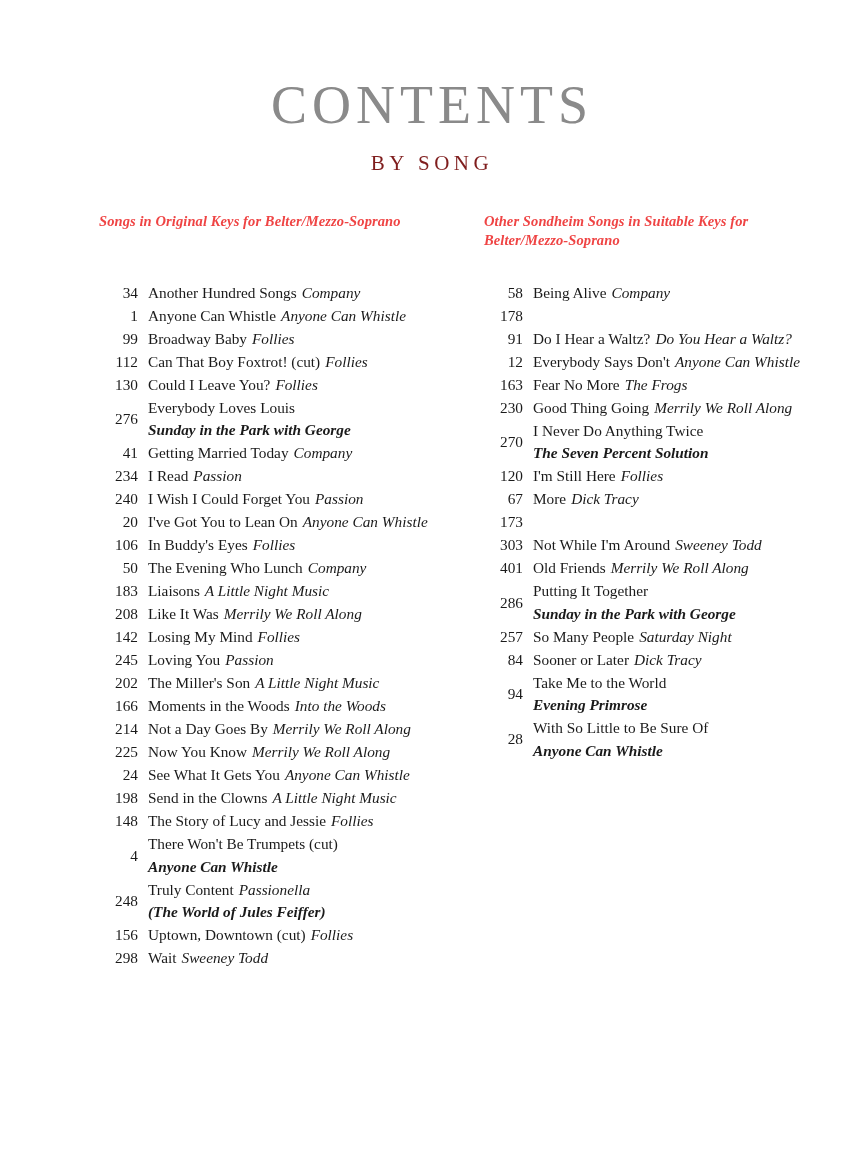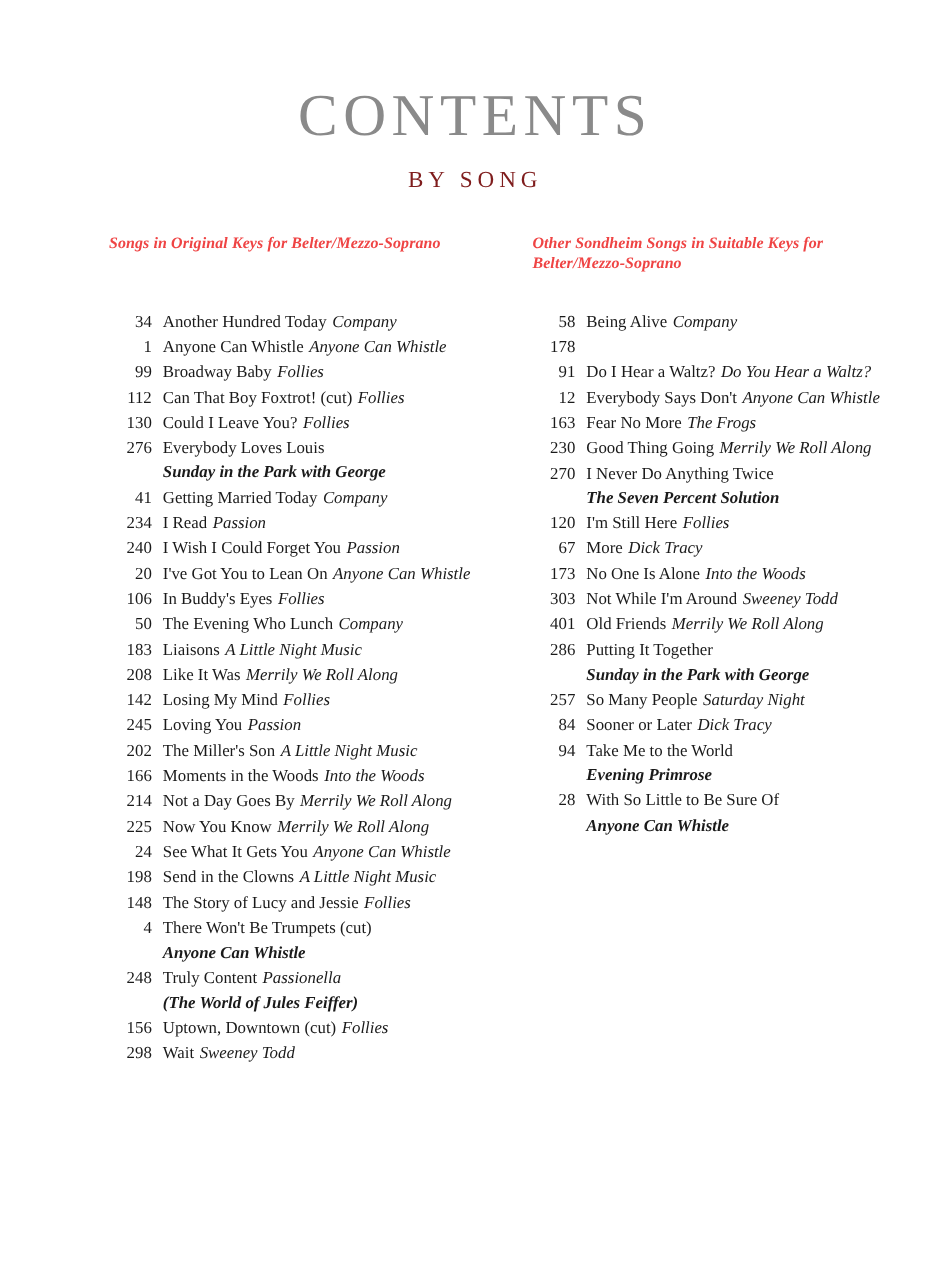--- a/index.html
+++ b/index.html
@@ -75,21 +75,21 @@
   .entry-list {
     list-style: none;
     margin: 0;
     padding: 0;
     margin-top: 51px;
   }
   .column.right .entry-list { margin-top: 32px; }
 
   .entry {
     display: flex;
-    align-items: flex-start;
+    align-items: center;
     font-size: 15.3px;
     line-height: 22.4px;
     margin-bottom: 0.6px;
   }
   .entry-page {
     flex: 0 0 auto;
     width: 39px;
     text-align: right;
     padding-right: 10px;
     box-sizing: content-box;
@@ -118,21 +118,21 @@
     <h2 class="contents-subtitle">BY SONG</h2>
   </div>
 
   <div class="columns">
 
     <div class="column left">
       <div class="section-heading">Songs in Original Keys for Belter/Mezzo-Soprano</div>
       <ul class="entry-list">
           <li class="entry">
             <span class="entry-page">34</span>
-            <span class="entry-text"><span class="entry-title">Another Hundred Today</span><span class="entry-show inline">Company</span></span>
+            <span class="entry-text"><span class="entry-title">Another Hundred Songs</span><span class="entry-show inline">Company</span></span>
           </li>
           <li class="entry">
             <span class="entry-page">1</span>
             <span class="entry-text"><span class="entry-title">Anyone Can Whistle</span><span class="entry-show inline">Anyone Can Whistle</span></span>
           </li>
           <li class="entry">
             <span class="entry-page">99</span>
             <span class="entry-text"><span class="entry-title">Broadway Baby</span><span class="entry-show inline">Follies</span></span>
           </li>
           <li class="entry">
@@ -267,21 +267,20 @@
           <li class="entry">
             <span class="entry-page">120</span>
             <span class="entry-text"><span class="entry-title">I'm Still Here</span><span class="entry-show inline">Follies</span></span>
           </li>
           <li class="entry">
             <span class="entry-page">67</span>
             <span class="entry-text"><span class="entry-title">More</span><span class="entry-show inline">Dick Tracy</span></span>
           </li>
           <li class="entry">
             <span class="entry-page">173</span>
-            <span class="entry-text"><span class="entry-title">No One Is Alone</span><span class="entry-show inline">Into the Woods</span></span>
           </li>
           <li class="entry">
             <span class="entry-page">303</span>
             <span class="entry-text"><span class="entry-title">Not While I'm Around</span><span class="entry-show inline">Sweeney Todd</span></span>
           </li>
           <li class="entry">
             <span class="entry-page">401</span>
             <span class="entry-text"><span class="entry-title">Old Friends</span><span class="entry-show inline">Merrily We Roll Along</span></span>
           </li>
           <li class="entry">

